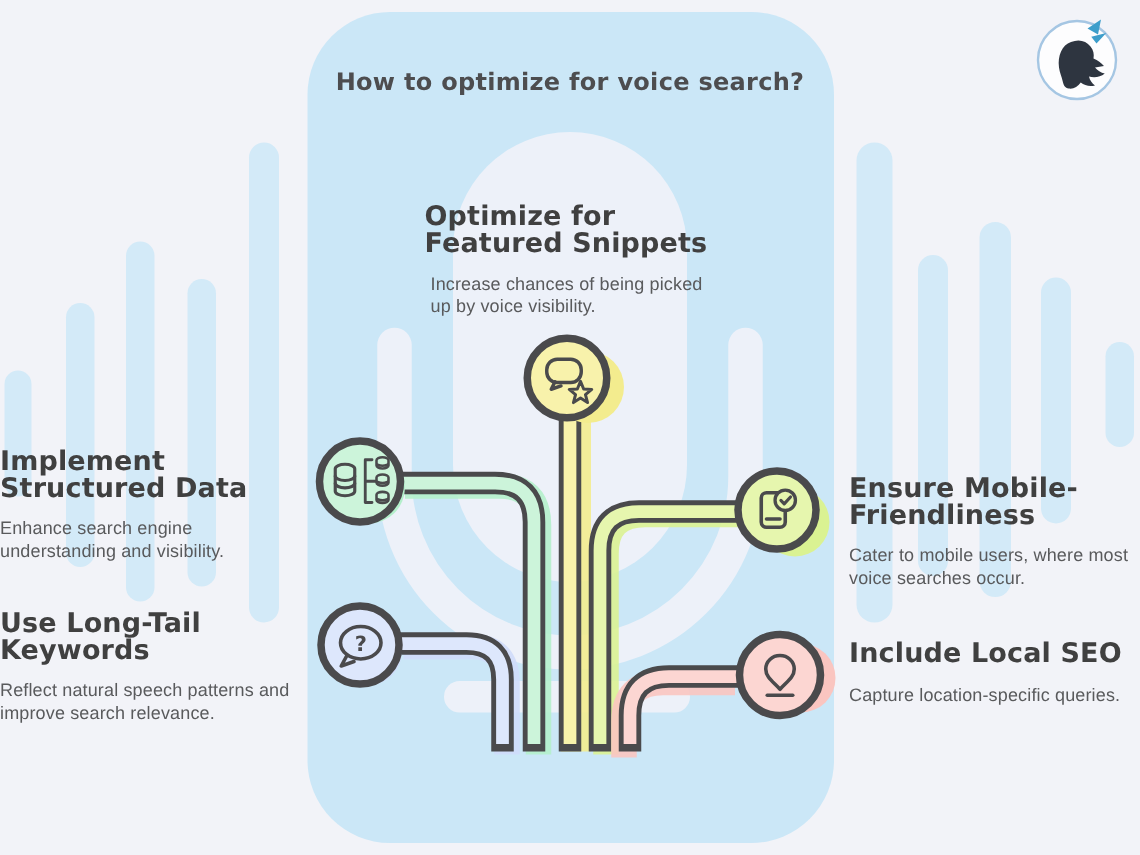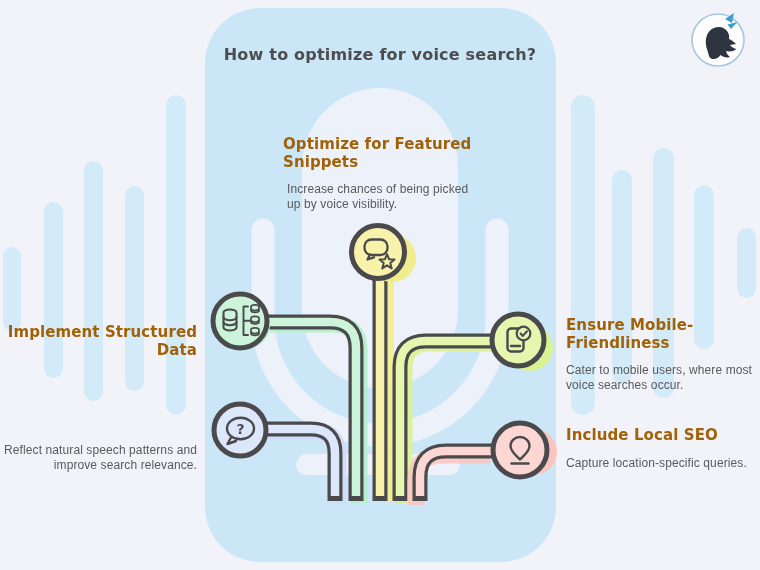--- a/index.html
+++ b/index.html
@@ -8,27 +8,27 @@
     background:#f2f3f8;
     font-family:"DejaVu Sans",sans-serif;
   }
   #scene{position:absolute;left:0;top:0;}
   .title{
     position:absolute;left:0;right:0;top:45px;text-align:center;
     font-size:16px;font-weight:bold;color:#4d4d4f;letter-spacing:.2px;white-space:nowrap;
   }
   .node-text{position:absolute;}
   .node-text h3{
-    margin:0;font-size:15px;line-height:17.5px;font-weight:bold;color:#a16207;letter-spacing:.1px;
+    margin:0;font-size:18px;line-height:17.5px;font-weight:bold;color:#404040;letter-spacing:.1px;
   }
   .node-text p{
     margin:11px 0 0 0;font-family:"Liberation Sans",sans-serif;
     font-size:12px;line-height:14.5px;color:#595a5c;letter-spacing:.1px;
   }
-  .t-right{text-align:right;margin-top:25px;}
+  .t-right{text-align:left;}
   .t-left{text-align:left;}
   #featured-text{left:283px;top:136px;width:205px;}
   #featured-text p{width:186px;margin-left:4px;}
   #structured-text{left:0px;top:299px;width:197px;}
   #longtail-text{left:0px;top:407px;width:197px;}
   #mobile-text{left:566px;top:317px;width:200px;}
   #localseo-text{left:566px;top:427px;width:200px;}
 </style>
 </head>
 <body>
@@ -148,23 +148,25 @@
 
 <div class="title">How to optimize for voice search?</div>
 
 <div class="node-text t-left" id="featured-text">
   <h3>Optimize for Featured Snippets</h3>
   <p>Increase chances of being picked up by voice visibility.</p>
 </div>
 
 <div class="node-text t-right" id="structured-text">
   <h3>Implement Structured Data</h3>
+  <p>Enhance search engine understanding and visibility.</p>
 </div>
 
 <div class="node-text t-right" id="longtail-text">
+  <h3>Use Long-Tail Keywords</h3>
   <p>Reflect natural speech patterns and improve search relevance.</p>
 </div>
 
 <div class="node-text t-left" id="mobile-text">
   <h3>Ensure Mobile-Friendliness</h3>
   <p>Cater to mobile users, where most voice searches occur.</p>
 </div>
 
 <div class="node-text t-left" id="localseo-text">
   <h3>Include Local SEO</h3>

